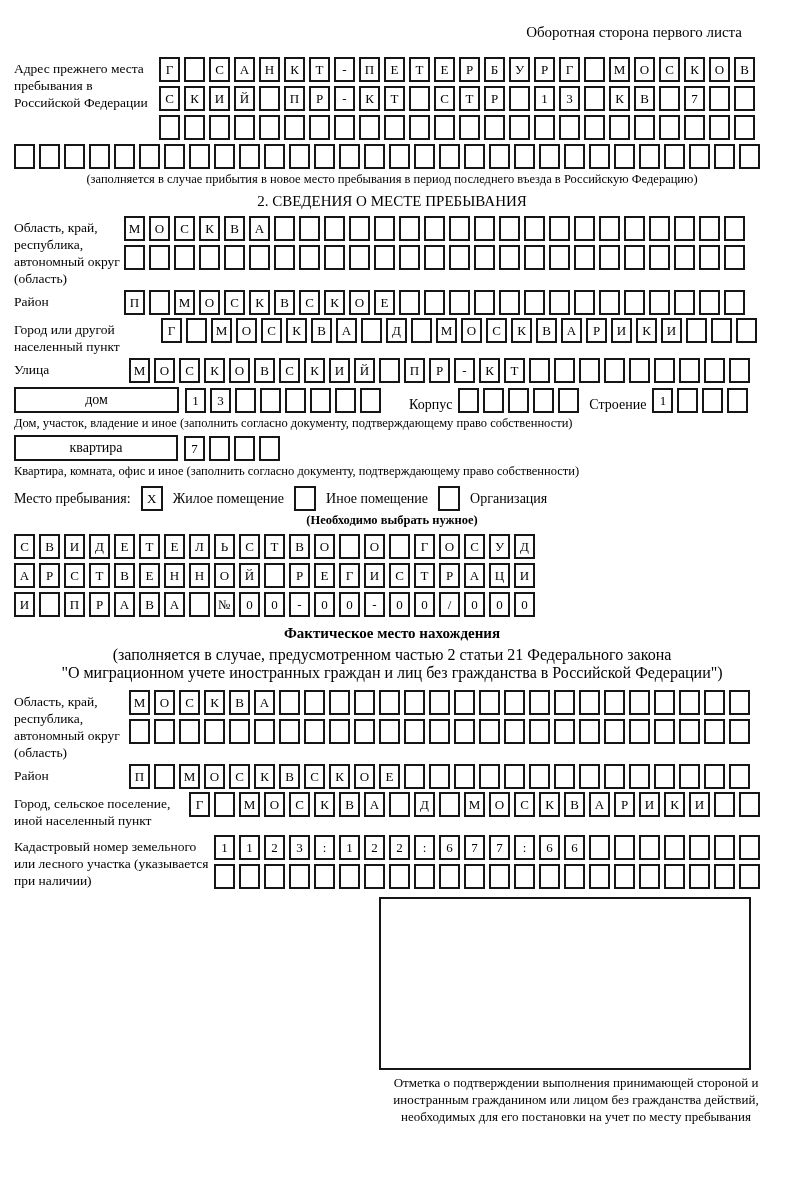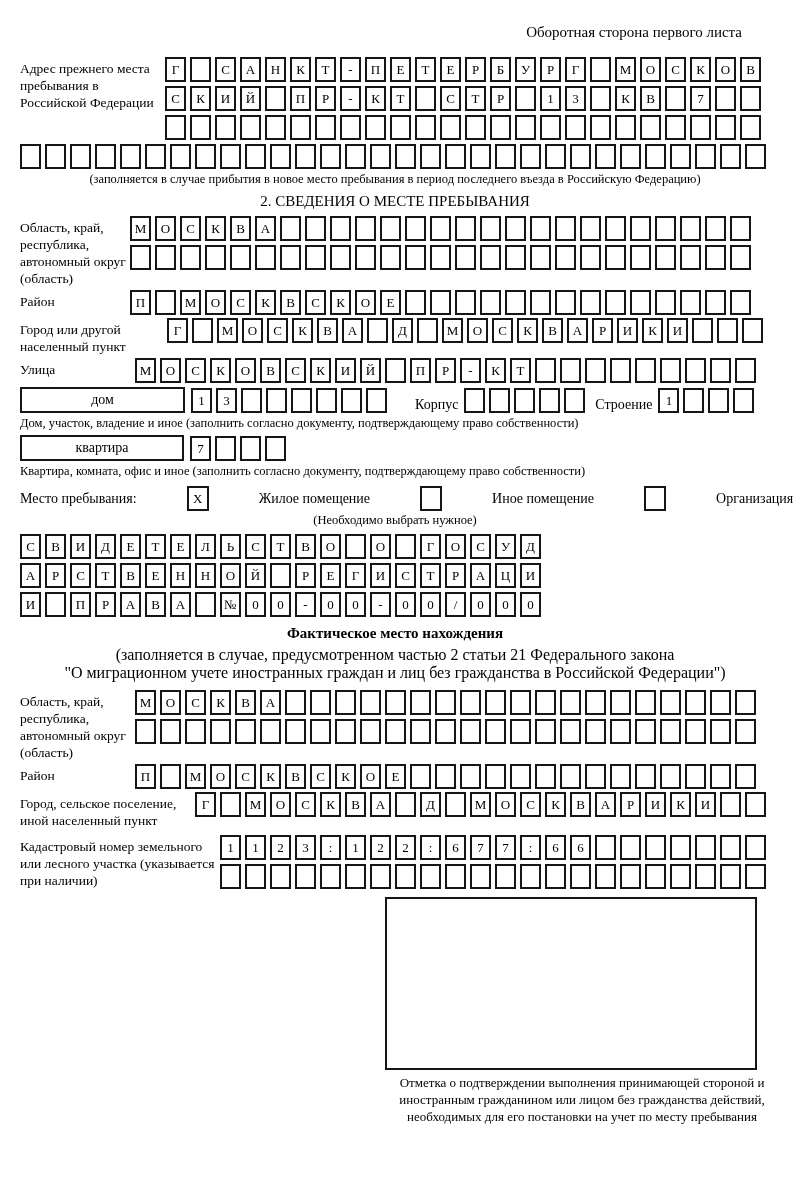--- a/index.html
+++ b/index.html
@@ -1,41 +1,41 @@
 <!DOCTYPE html>
 <html><head>
 <meta charset="utf-8">
 <style>
   html,body{margin:0;padding:0;background:#ffffff;}
   body{width:800px;height:1180px;color:#000;font-family:"Liberation Serif",serif;font-size:14px;overflow:hidden;}
-  .page{padding:24px 30px 0 20px;box-sizing:border-box;width:800px;}
+  .page{padding:24px 30px 0 14px;box-sizing:border-box;width:800px;}
   .hdr{ text-align:right;font-size:15px;padding-right:28px;margin-bottom:16px;}
   .field{display:flex;align-items:flex-start;margin-bottom:3px;}
   .flabel{flex:0 0 auto;font-size:13.5px;line-height:17px;padding-top:3px;}
   .w145{width:145px;} .w110{width:110px;} .w147{width:147px;} .w115{width:115px;}
   .w215{width:215px;} .w175{width:175px;} .w200{width:200px;}
   .rows{display:flex;flex-direction:column;gap:4px;}
   .cellrow{display:flex;gap:4px;}
   .cell{flex:0 0 auto;width:21px;height:25px;box-sizing:border-box;border:2px solid #161616;
         display:flex;align-items:center;justify-content:center;font-size:13px;background:#fff;}
   .fullrow{margin:4px 0 0 0;}
   .note{font-size:12.5px;line-height:15px;margin-top:3px;}
   .center{text-align:center;}
   .sec-title{font-weight:normal;font-size:15px;text-align:center;margin:6px 0 6px 0;}
   .domrow{display:flex;align-items:flex-end;margin:4px 0 2px 0;}
   .widebox{height:26px;box-sizing:border-box;border:2px solid #161616;display:flex;align-items:center;justify-content:center;font-size:14px;flex:0 0 auto;}
   .wb-dom{width:165px;} .wb-kv{width:164px;}
   .gap6{margin-left:6px;}
   .inl{flex:0 0 auto;font-size:14px;}
   .ml28{margin-left:28px;margin-right:6px;} .ml10{margin-left:10px;margin-right:6px;}
-  .stayrow{display:flex;align-items:center;margin-top:7px;font-size:14px;gap:40px;}
+  .stayrow{display:flex;align-items:center;margin-top:7px;font-size:14px;}
   .stayrow .cell{margin:0 10px;}
   .stayrow .lbl{flex:0 0 auto;}
   .cb{width:22px;}
-  .subnote{font-size:12.5px;text-align:center;margin-top:2px;}
+  .subnote{font-size:12.5px;text-align:center;margin-top:2px;font-weight:bold;}
   .fact-title{font-weight:bold;font-size:15px;text-align:center;margin:8px 0 4px 0;}
   .fact-note{font-size:16px;line-height:18px;text-align:center;}
   .bigbox{margin:8px 0 0 365px;width:372px;height:173px;box-sizing:border-box;border:2px solid #161616;background:#fff;}
   .stampnote{margin:4px 0 0 352px;width:420px;font-size:13px;line-height:17px;text-align:center;}
   .mt6{margin-top:6px;} .mt8{margin-top:8px;} .mt2{margin-top:2px;}
 </style>
 </head>
 <body>
 
 <div class="page">

